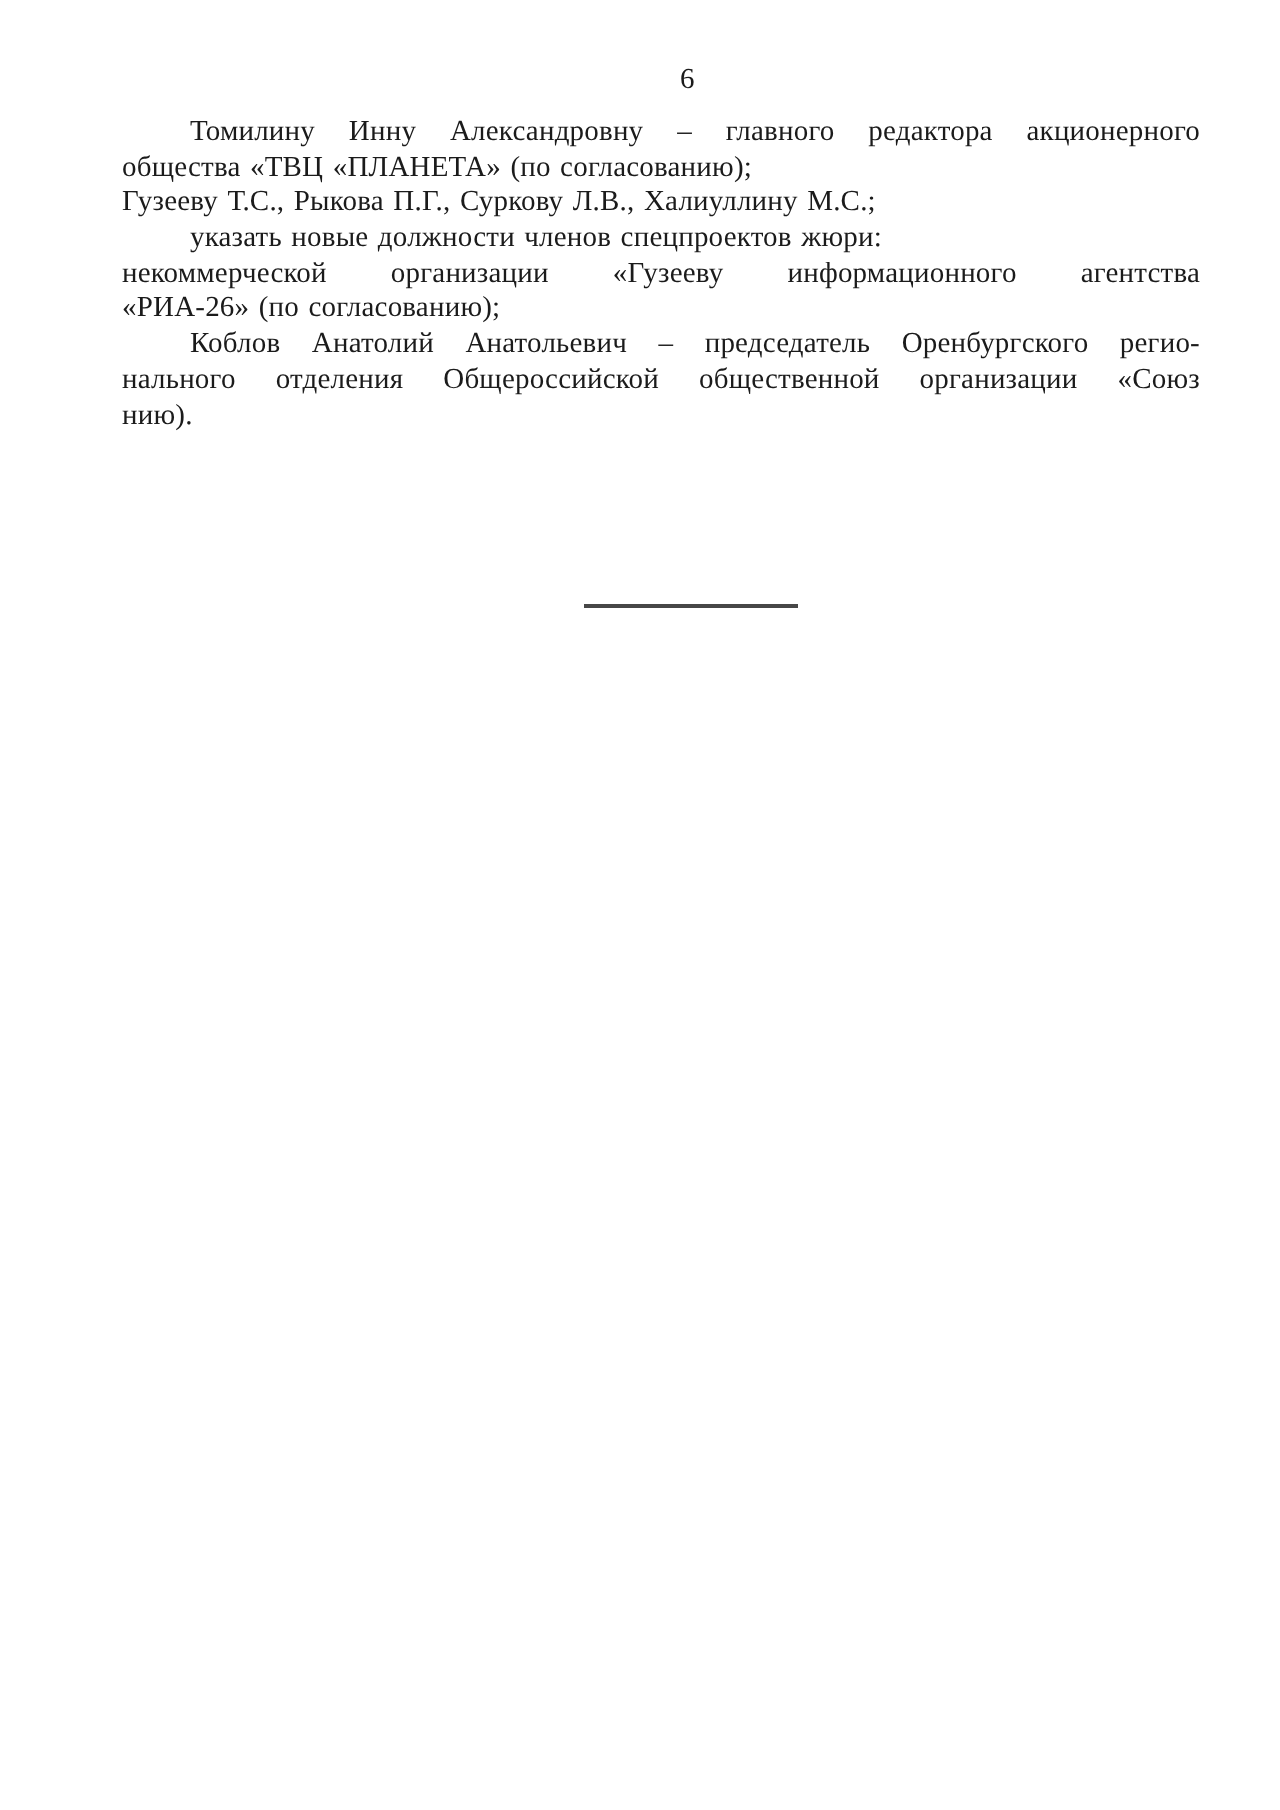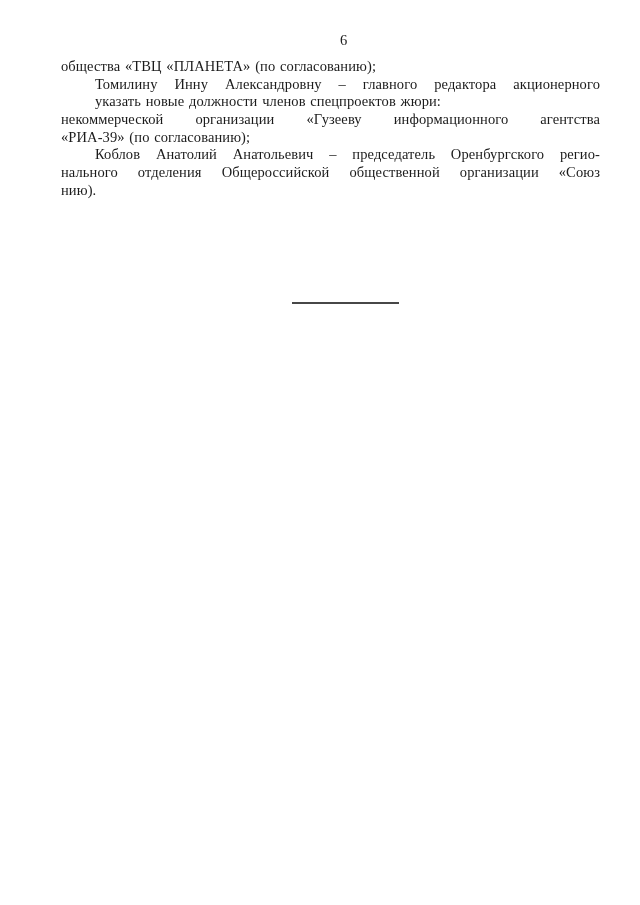--- a/index.html
+++ b/index.html
@@ -57,25 +57,26 @@
   }
 </style>
 </head>
 <body>
 
 <div class="page">
 
   <div class="page-number">6</div>
 
   <div class="text-block">
+    <div class="line indent justify">Томилину Инну Александровну – главного редактора акционерного</div>
     <div class="line">общества «ТВЦ «ПЛАНЕТА» (по согласованию);</div>
-    <div class="line indent justify">Томилину Инну Александровну – главного редактора акционерного</div>
+    <div class="line">Гузееву Т.С., Рыкова П.Г., Суркову Л.В., Халиуллину М.С.;</div>
     <div class="line indent">указать новые должности членов спецпроектов жюри:</div>
     <div class="line justify">некоммерческой организации «Гузееву информационного агентства</div>
-    <div class="line">«РИА-39» (по согласованию);</div>
+    <div class="line">«РИА-26» (по согласованию);</div>
     <div class="line indent justify">Коблов Анатолий Анатольевич – председатель Оренбургского регио-</div>
     <div class="line justify">нального отделения Общероссийской общественной организации «Союз</div>
     <div class="line">нию).</div>
   </div>
 
   <div class="divider"></div>
 
 </div>
 
 </body></html>

